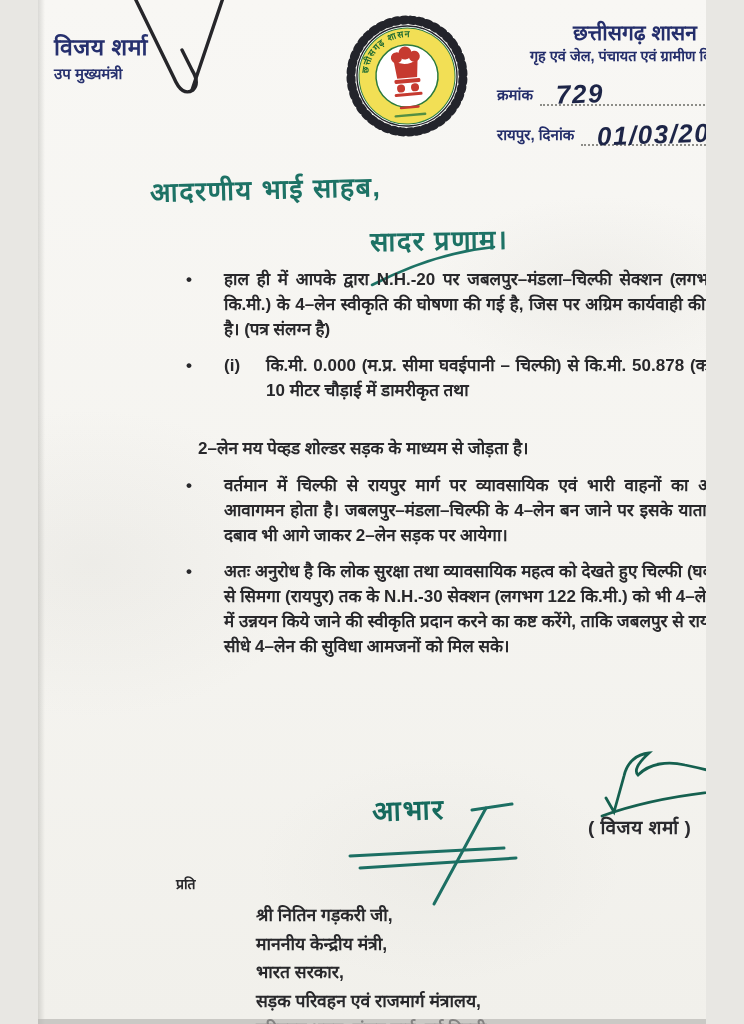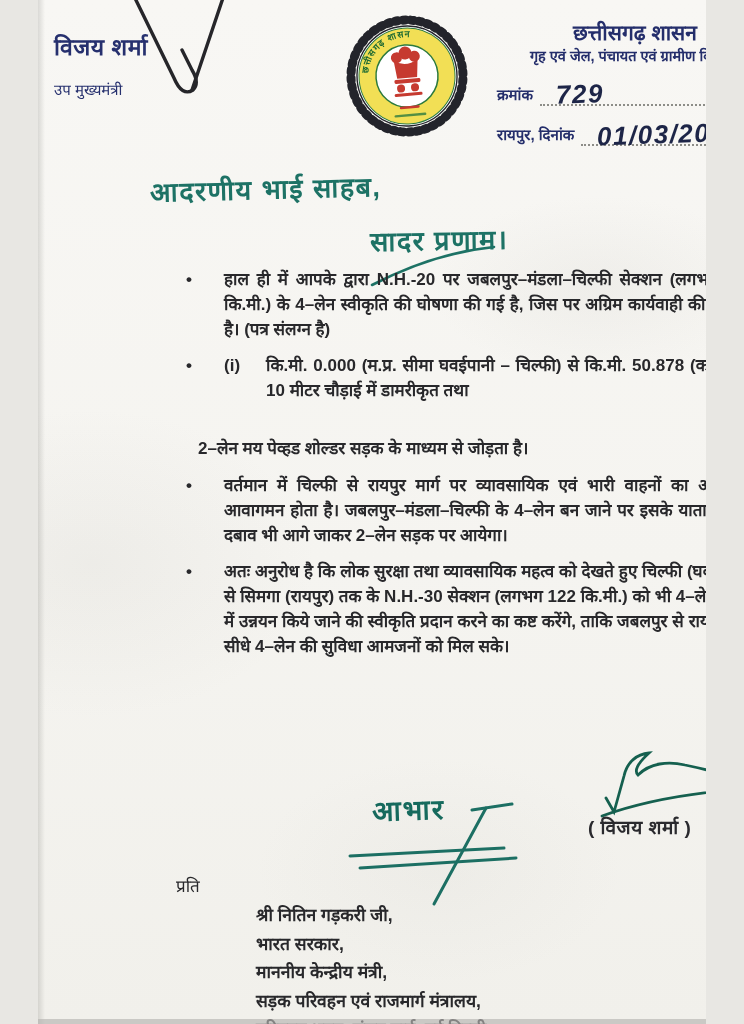--- a/index.html
+++ b/index.html
@@ -15,21 +15,21 @@
   }
   .page::before { content:""; position:absolute; left:0; top:0; bottom:0; width:7px;
     background:linear-gradient(90deg, rgba(140,140,135,.28), transparent); }
   .page::after { content:""; position:absolute; left:0; right:0; bottom:0; height:5px;
     background:#b5b4b0; opacity:.65; }
 
   
   .paperclip { position:absolute; left:36px; top:-2px; }
   .officer { position:absolute; left:16px; top:30px; color:#26306e; }
   .officer-name { font-size:23px; font-weight:700; letter-spacing:.5px; }
-  .officer-title { font-size:15px; font-weight:400; margin-top:17px; }
+  .officer-title { font-size:15px; font-weight:700; margin-top:1px; }
 
   .emblem { position:absolute; left:303px; top:10px; width:132px; height:132px; transform:rotate(-5deg); }
 
   .govt-block { position:absolute; left:455px; top:18px; width:284px; color:#242e6b; }
   .govt-title { font-size:21px; font-weight:700; text-align:center; }
   .dept { font-size:14.5px; font-weight:700; text-align:center; line-height:1.38; }
   .ref-rows { margin-top:12px; padding:0 4px; }
   .ref-row { display:flex; align-items:flex-end; margin-top:12px; }
   .ref-label { font-size:15px; font-weight:700; white-space:nowrap; padding-bottom:2px; }
   .dotline { flex:1; border-bottom:2px dotted #8d8d88; margin-left:7px; position:relative; height:28px; }
@@ -55,21 +55,21 @@
   .closing { margin-left:-26px;margin-top:33px; }
 
   
   .thanks-text { position:absolute; left:334px; top:790px; font-size:28px; color:#166a5d;
     font-weight:600; letter-spacing:2px; transform:rotate(-2deg); }
   .thanks-strokes { position:absolute; left:306px; top:798px; }
   .signature { position:absolute; left:560px; top:748px; }
   .signatory { position:absolute; left:550px; top:814px; font-size:19px; font-weight:700; color:#2a2a2e; letter-spacing:.5px; }
 
   
-  .copy-label { position:absolute; left:138px; top:874px; font-size:17px; font-weight:400; color:#28282b; }
+  .copy-label { position:absolute; left:138px; top:874px; font-size:14px; font-weight:700; color:#28282b; }
   .copy-lines { position:absolute; left:218px; top:901px; font-size:17.5px; font-weight:700; color:#28282b; line-height:1.63; }
 </style>
 </head>
 <body>
 
 <div class="page">
 
   <svg class="paperclip" width="160" height="118" viewBox="0 0 160 118" fill="none">
     <path d="M58,-6 L100,80 Q108,99 119,92 Q126,85 118,72 L108,52" stroke="#26262a" stroke-width="3.4" stroke-linecap="round"></path>
     <path d="M118,92 L151,-6" stroke="#26262a" stroke-width="3.4" stroke-linecap="round"></path>
@@ -176,19 +176,19 @@
     <path d="M8,50 l8,14 l10,-36 c3,-14 13,-22 25,-23 c-12,11 -15,18 -11,22 c12,-12 30,-14 47,-10 c24,5 46,11 66,18" stroke="#15604f" stroke-width="2.8" stroke-linecap="round"></path>
     <path d="M120,36 c18,2 32,6 44,11" stroke="#15604f" stroke-width="2.6" stroke-linecap="round"></path>
     <path d="M126,46 c14,0 26,3 36,7" stroke="#15604f" stroke-width="2.6" stroke-linecap="round"></path>
     <path d="M4,68 C60,48 118,42 168,40" stroke="#15604f" stroke-width="2.8" stroke-linecap="round"></path>
   </svg>
   <div class="signatory">( विजय शर्मा )</div>
 
   <div class="copy-label">प्रति</div>
   <div class="copy-lines">
     <div>श्री नितिन गड़करी जी,</div>
+    <div>माननीय केन्द्रीय मंत्री,</div>
     <div>भारत सरकार,</div>
-    <div>माननीय केन्द्रीय मंत्री,</div>
     <div>सड़क परिवहन एवं राजमार्ग मंत्रालय,</div>
     <div>परिवहन भवन, संसद मार्ग, नई दिल्ली</div>
   </div>
 
 </div>
 
 </body></html>

